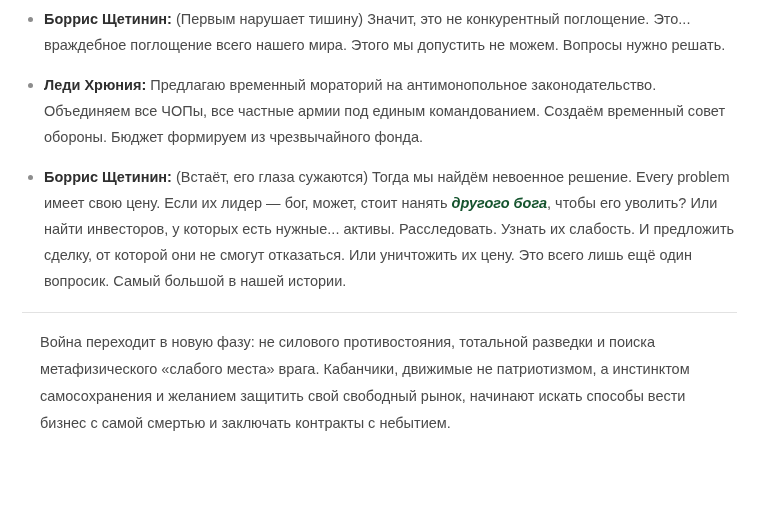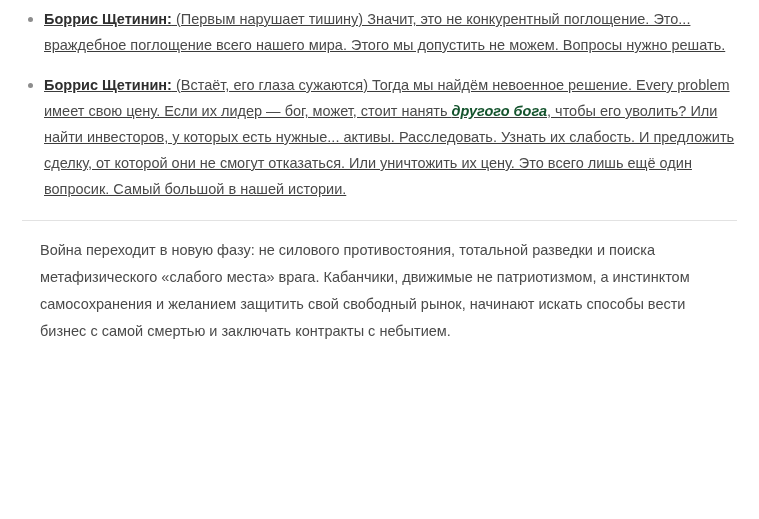--- a/index.html
+++ b/index.html
@@ -20,21 +20,20 @@
     width: 759px;
     height: 519px;
     box-sizing: border-box;
     padding: 6px 22px 0 22px;
     overflow: hidden;
   }
   ul.dialogue {
     list-style: none;
     margin: 0;
     padding: 0;
-    text-decoration: underline;
   }
   ul.dialogue > li {
     position: relative;
     padding-left: 22px;
     margin: 0 0 14px 0;
     font-size: 14.5px;
     line-height: 26px;
     color: #444444;
   }
   ul.dialogue > li:before {
@@ -76,20 +75,23 @@
 <body>
 
 <div class="page">
 
   <ul class="dialogue">
 
     <li>
       <span class="speaker">Боррис Щетинин:</span><span class="line-text"> (Первым нарушает тишину) Значит, это не конкурентный поглощение. Это... враждебное поглощение всего нашего мира. Этого мы допустить не можем. Вопросы нужно решать.</span>
     </li>
 
+    <li>
+      <span class="speaker">Леди Хрюния:</span><span class="line-text"> Предлагаю временный мораторий на антимонопольное законодательство. Объединяем все ЧОПы, все частные армии под единым командованием. Создаём временный совет обороны. Бюджет формируем из чрезвычайного фонда.</span>
+    </li>
 
 
     <li>
       <span class="speaker">Боррис Щетинин:</span><span class="line-text"> (Встаёт, его глаза сужаются) Тогда мы найдём невоенное решение. Every problem имеет свою цену. Если их лидер — бог, может, стоит нанять </span><span class="emph-bold-italic">другого бога</span><span class="line-text">, чтобы его уволить? Или найти инвесторов, у которых есть нужные... активы. Расследовать. Узнать их слабость. И предложить сделку, от которой они не смогут отказаться. Или уничтожить их цену. Это всего лишь ещё один вопросик. Самый большой в нашей истории.</span>
     </li>
 
   </ul>
 
   <hr class="divider">
 

